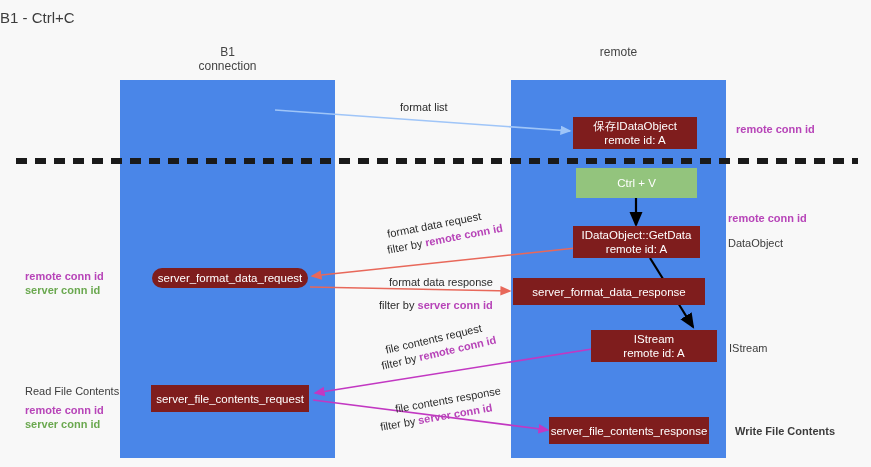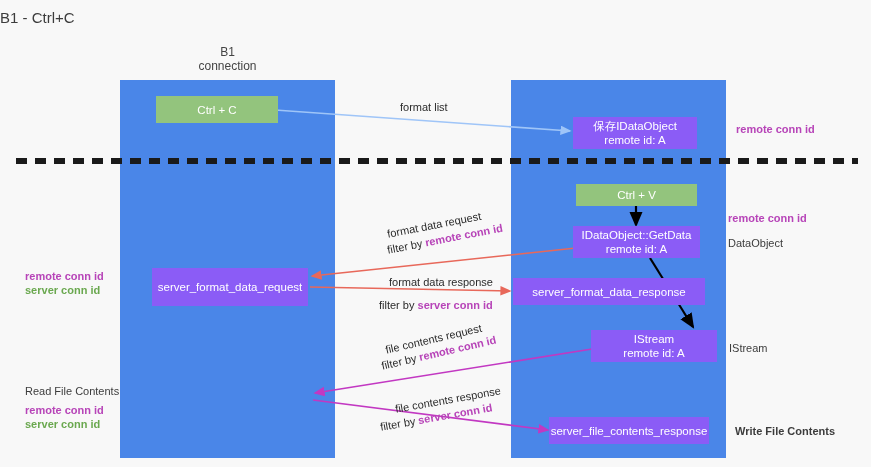--- a/index.html
+++ b/index.html
@@ -44,21 +44,21 @@
     display: flex;
     flex-direction: column;
     align-items: center;
     justify-content: center;
     color: #ffffff;
     font-size: 11.5px;
     line-height: 14px;
     text-align: center;
   }
   .node.green { background: #93c47d; }
-  .node.orange { background: #8b5cf6; }
+  .node.orange { background: #7f1d1d; }
   .edge-label {
     position: absolute;
     font-size: 11px;
     line-height: 14px;
     color: #2b2b2b;
     white-space: nowrap;
   }
   .edge-label .hl-purple { color: #b744b8; font-weight: bold; }
   .side-label {
     position: absolute;
@@ -90,20 +90,21 @@
   </div>
 
   <div class="lane" style="left:120px; top:80px; width:215px; height:378px;"></div>
   <div class="lane" style="left:511px; top:80px; width:215px; height:378px;"></div>
 
   <div class="lane-header" style="left:120px; top:45px; width:215px;">
     <div>B1</div>
     <div>connection</div>
   </div>
   <div class="lane-header" style="left:511px; top:45px; width:215px;">
+    <div>remote</div>
   </div>
 
   <svg class="overlay" viewBox="0 0 871 467">
     <defs>
       <marker id="ah-blue" markerWidth="7" markerHeight="7" refX="6" refY="3" orient="auto">
         <path d="M0,0 L7,3 L0,6 z" fill="#9fc5f8"></path>
       </marker>
       <marker id="ah-red" markerWidth="7" markerHeight="7" refX="6" refY="3" orient="auto">
         <path d="M0,0 L7,3 L0,6 z" fill="#e8685a"></path>
       </marker>
@@ -125,51 +126,51 @@
 
     <line x1="310" y1="287" x2="510" y2="291" stroke="#e8685a" stroke-width="1.6" marker-end="url(#ah-red)"></line>
 
     <line x1="650" y1="258" x2="693" y2="327" stroke="#000000" stroke-width="2.2" marker-end="url(#ah-black)"></line>
 
     <line x1="592" y1="349" x2="315" y2="393" stroke="#c238c2" stroke-width="1.6" marker-end="url(#ah-magenta)"></line>
 
     <line x1="313" y1="400" x2="548" y2="430" stroke="#c238c2" stroke-width="1.6" marker-end="url(#ah-magenta)"></line>
   </svg>
 
-  <div class="node green" style="left:156px; top:96px; width:122px; height:27px;">
-    <span>Ctrl + C</span>
-  </div>
 
   <div class="node orange" style="left:573px; top:117px; width:124px; height:32px;">
     <span>保存IDataObject</span>
     <span>remote id: A</span>
   </div>
 
-  <div class="node green" style="left:576px; top:184px; width:121px; height:22px;">
+  <div class="node green" style="left:576px; top:168px; width:121px; height:30px;">
     <span>Ctrl + V</span>
   </div>
 
   <div class="node orange" style="left:573px; top:226px; width:127px; height:32px;">
     <span>IDataObject::GetData</span>
     <span>remote id: A</span>
   </div>
 
-  <div class="node orange" style="left:152px; top:268px; width:156px; height:38px;">
+  <div class="node orange" style="left:152px; top:268px; width:156px; height:20px;border-radius:11px;">
     <span>server_format_data_request</span>
   </div>
 
   <div class="node orange" style="left:513px; top:278px; width:192px; height:27px;">
     <span>server_format_data_response</span>
   </div>
 
   <div class="node orange" style="left:591px; top:330px; width:126px; height:32px;">
     <span>IStream</span>
     <span>remote id: A</span>
   </div>
 
+  <div class="node orange" style="left:151px; top:385px; width:158px; height:27px;">
+    <span>server_file_contents_request</span>
+  </div>
 
   <div class="node orange" style="left:549px; top:417px; width:160px; height:27px;">
     <span>server_file_contents_response</span>
   </div>
 
   <div class="edge-label" style="left:400px; top:100px;">
     <span>format list</span>
   </div>
 
   <div class="edge-label rot-a" style="left:386px; top:227px;">

